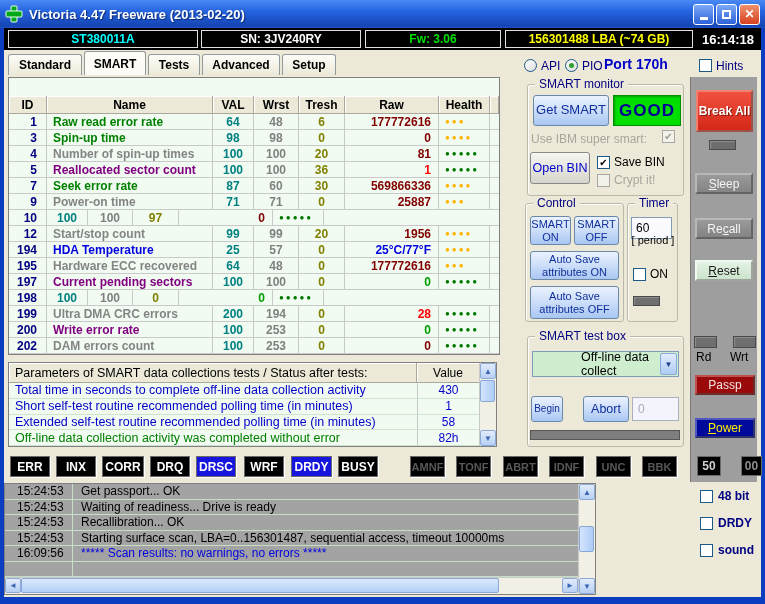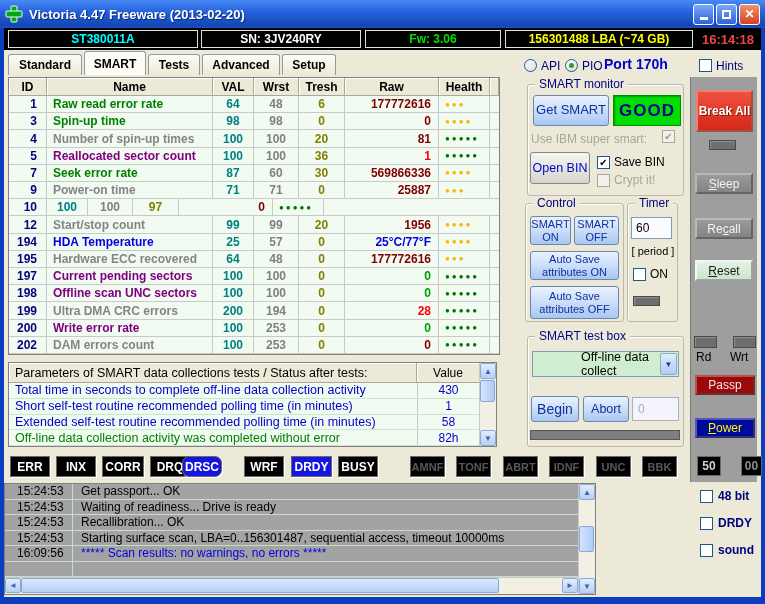--- a/index.html
+++ b/index.html
@@ -21,21 +21,21 @@
   .max-glyph { width:9px; height:9px; border:2px solid #fff; }
 
   
   .infobar { position:absolute; left:4px; top:28px; width:757px; height:22px; background:#000; }
   .if { position:absolute; top:2px; height:18px; border:1px solid #E0E0E0; display:flex;
     align-items:center; justify-content:center; font-weight:bold; font-size:12px; }
   .if.f1 { left:4px;   width:190px; color:#00FFFF; }
   .if.f2 { left:197px; width:160px; color:#FFFFFF; }
   .if.f3 { left:361px; width:136px; color:#00E000; }
   .if.f4 { left:501px; width:188px; color:#FFFF00; }
-  .if.clock { left:692px; width:64px; border:none; color:#ef4444; font-size:13px; }
+  .if.clock { left:692px; width:64px; border:none; color:#ffffff; font-size:13px; }
 
   
   .content { position:absolute; left:4px; top:50px; width:757px; height:547px; background:#ECE9D8; }
 
   
   .tab { position:absolute; top:4px; height:21px; background:linear-gradient(180deg,#FDFDF8,#ECE9D8);
     border:1px solid #919B9C; border-bottom:none; border-radius:3px 3px 0 0;
     display:flex; align-items:center; justify-content:center; font-weight:bold; color:#000; }
   .tab.active { top:1px; height:24px; background:#FCFBF6; z-index:2; }
   .tab.t1 { left:4px;   width:74px; }
@@ -54,21 +54,21 @@
   .port-label { position:absolute; left:600px; top:6px; color:#0000C8; font-weight:bold; font-size:14px; }
   .cb { width:13px; height:13px; background:#fff; border:1px solid #1D5987;
     display:flex; align-items:center; justify-content:center; font-size:10px; color:#000; line-height:1; }
   .cb.dis { background:#F2F1EA; border-color:#A8A8A0; color:#9A9A90; }
   .hints-cb { position:absolute; left:695px; top:9px; }
   .hints-label { left:712px; top:9px; }
 
   
   .smart-table { position:absolute; left:4px; top:27px; width:492px; height:278px;
     background:#F2FBF2; border:1px solid #808080; display:flex; flex-direction:column; }
-  .st-head { display:flex; height:18px; background:#ECE9D8; font-weight:bold; }
+  .st-head { display:flex; height:18px; background:#ECE9D8; font-weight:bold;margin-top:18px; }
   .st-head .hc { border-right:1px solid #ACA899; border-bottom:1px solid #ACA899;
     box-shadow:inset 1px 1px 0 #fff; display:flex; align-items:center; justify-content:center; }
   .st-body { flex:1; display:flex; flex-direction:column; }
   .t-row { flex:1; display:flex; border-bottom:1px solid #C9C9C9; }
   .tc { border-right:1px solid #C9C9C9; display:flex; align-items:center; font-weight:bold; }
   .w-id{width:38px;} .w-name{width:166px;} .w-val{width:41px;} .w-wrst{width:45px;}
   .w-tresh{width:46px;} .w-raw{width:94px;} .w-health{width:51px;} .w-fill{flex:1;border-right:none;}
   .c-id { width:38px; justify-content:flex-end; padding-right:9px; color:#000080; }
   .c-name { width:166px; padding-left:6px; }
   .c-val { width:41px; justify-content:center; color:#008080; }
@@ -135,34 +135,34 @@
 
   .ctl-group { left:521px; top:153px; width:99px; height:119px; }
   .smart-on  { left:526px; top:166px; width:41px; height:29px; font-size:11px; }
   .smart-off { left:570px; top:166px; width:45px; height:29px; font-size:11px; }
   .as-on     { left:526px; top:201px; width:89px; height:29px; font-size:11px; }
   .as-off    { left:526px; top:236px; width:89px; height:33px; font-size:11px; }
 
   .tmr-group { left:623px; top:153px; width:51px; height:119px; }
   .tmr-input { position:absolute; left:627px; top:167px; width:41px; height:22px;
     border:1px solid #7F9DB9; background:#FBFBFF; padding-left:4px; display:flex; align-items:center; }
-  .tmr-period{ position:absolute; left:621px; top:195px; width:56px; text-align:center; font-size:11px; }
+  .tmr-period{ position:absolute; left:621px; top:184px; width:56px; text-align:center; font-size:11px; }
   .tmr-cb    { position:absolute; left:629px; top:218px; }
   .tmr-on    { position:absolute; left:646px; top:217px; color:#000; }
   .led { position:absolute; background:#6E6E6E; border:1px solid #4A4A4A; box-shadow:inset 1px 1px 1px #909090; }
   .tmr-led   { left:629px; top:246px; width:27px; height:10px; }
 
   .test-group{ left:523px; top:286px; width:157px; height:111px; }
   .combo { position:absolute; left:528px; top:301px; width:147px; height:26px;
     border:1px solid #7F9DB9; background:#CFEECF; display:flex; align-items:center; }
   .combo-text { flex:1; padding-left:5px; font-size:12.5px; color:#000;margin-left:43px; }
   .combo-arrow { width:17px; height:22px; margin-right:1px; background:linear-gradient(180deg,#E2ECFC,#AECCF4);
     border:1px solid #8CAAD8; border-radius:2px; color:#1A3A8C; font-size:8px;
     display:flex; align-items:center; justify-content:center; }
-  .begin-btn { left:527px; top:346px; width:48px; height:26px; font-size:14px; }
+  .begin-btn { left:527px; top:346px; width:32px; height:26px; font-size:10px; }
   .abort-btn { left:579px; top:346px; width:46px; height:26px; font-size:12.5px; }
   .test-counter { position:absolute; left:628px; top:347px; width:47px; height:24px;
     border:1px solid #A8B0C0; background:#F4F4FC; color:#A8A8BC; padding-left:5px; display:flex; align-items:center; }
   .test-progress { position:absolute; left:526px; top:380px; width:150px; height:10px;
     background:#7E7E7E; border:1px solid #565656; }
 
   
   .strip { position:absolute; left:686px; top:27px; width:67px; height:405px;
     background:#9E9E9E; border-left:1px solid #7A7A7A; }
   .strip .sbtn { position:absolute; display:flex; align-items:center; justify-content:center; font-size:12px; }
@@ -187,21 +187,21 @@
   .reg.r50 { left:6px;  width:24px; color:#D0D0D0; }
   .reg.r00 { left:50px; width:21px; color:#8C8C8C; }
 
   
   .flag { position:absolute; top:406px; width:40px; height:21px; background:#000;
     border:1px solid #6A6A6A; box-shadow:1px 1px 0 #FFFFFF; color:#fff; font-weight:bold; font-size:12px;
     display:flex; align-items:center; justify-content:center; }
   .flag.active { background:#1515DD; }
   .flag.dim { width:35px; color:#585858; font-size:11px; }
   .fs0{left:6px;} .fs1{left:52px;} .fs2{left:98px;width:42px;} .fs3{left:146px;}
-  .fs4{left:178px;border-radius:7px;} .fs5{left:240px;} .fs6{left:287px;width:41px;} .fs7{left:334px;}
+  .fs4{left:192px;} .fs5{left:240px;} .fs6{left:287px;width:41px;} .fs7{left:334px;}
   .fe0{left:406px;} .fe1{left:452px;} .fe2{left:499px;} .fe3{left:545px;} .fe4{left:592px;} .fe5{left:638px;}
 
   
   .log { position:absolute; left:0; top:433px; width:592px; height:112px;
     border:1px solid #808080; background:#a3a3a3; display:flex; }
   .log-main { flex:1; display:flex; flex-direction:column; }
   .log-rows { flex:1; display:flex; flex-direction:column; }
   .log-row { flex:1; display:flex; border-bottom:1px solid #C6DEC6; align-items:center; }
   .lr-time { width:68px; padding-left:12px; border-right:1px solid #C6DEC6; align-self:stretch;
     display:flex; align-items:center; color:#000; }
@@ -406,21 +406,20 @@
             <div class="tc c-wrst">100</div>
             <div class="tc c-tresh">0</div>
             <div class="tc c-raw rc-green">0</div>
             <div class="tc c-health">
               <span class="dots dc-green">●●●●●</span>
             </div>
             <div class="tc c-fill"></div>
           </div>
           <div class="t-row">
             <div class="tc c-id">198</div>
-            <div class="tc c-name nc-purple">Offline scan UNC sectors</div>
             <div class="tc c-val">100</div>
             <div class="tc c-wrst">100</div>
             <div class="tc c-tresh">0</div>
             <div class="tc c-raw rc-green">0</div>
             <div class="tc c-health">
               <span class="dots dc-green">●●●●●</span>
             </div>
             <div class="tc c-fill"></div>
           </div>
           <div class="t-row">

